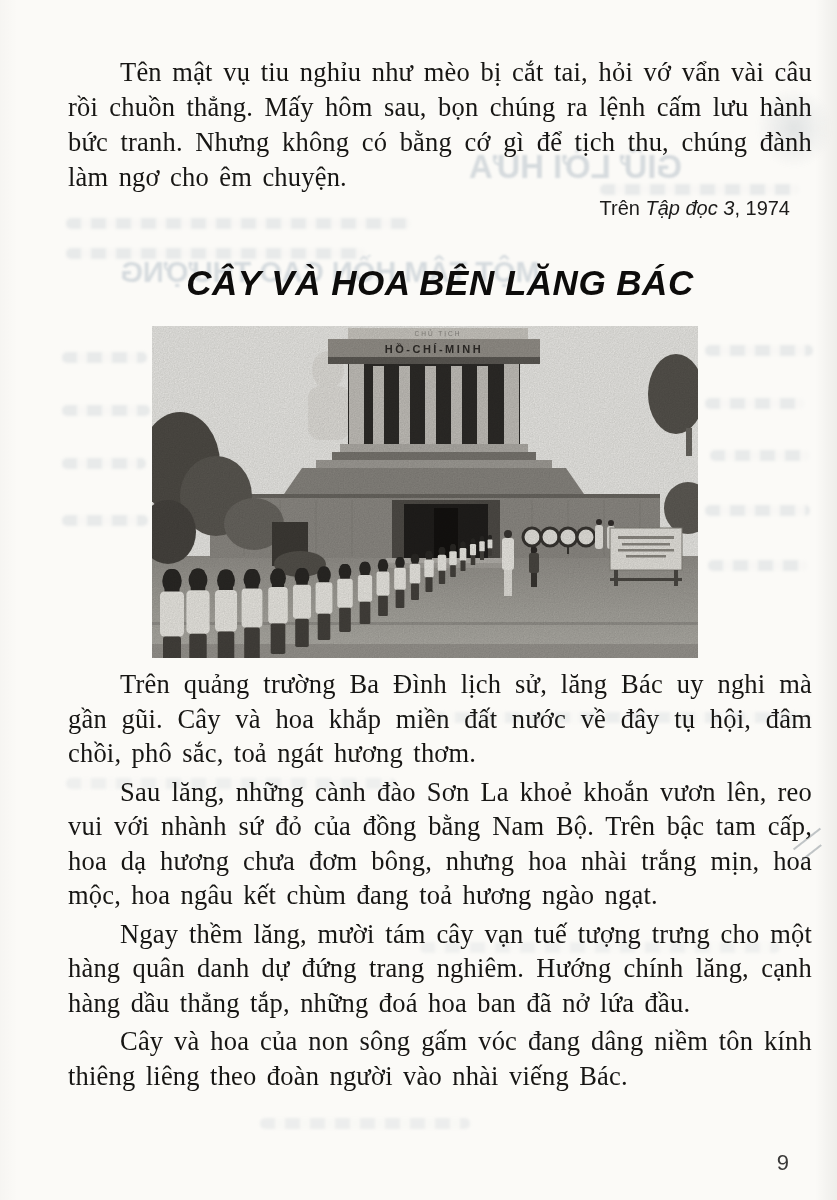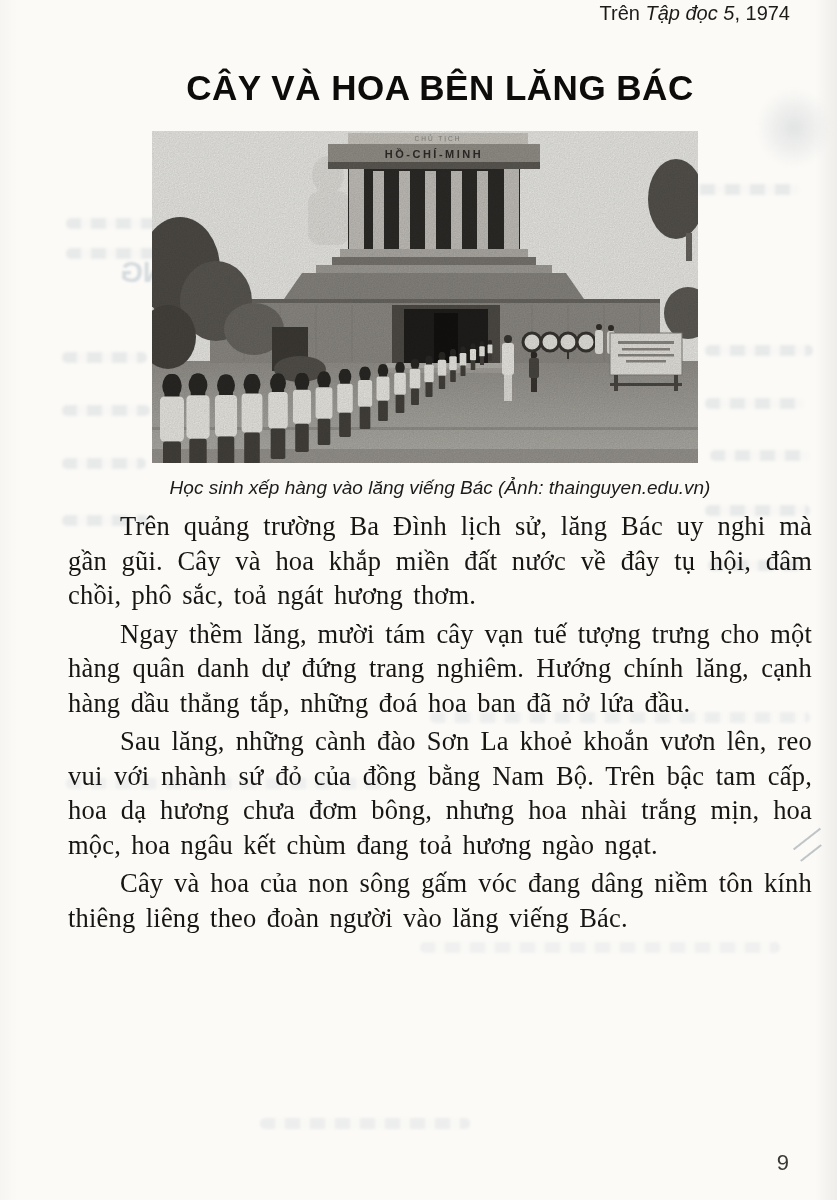--- a/index.html
+++ b/index.html
@@ -58,21 +58,21 @@
     font-family:"Liberation Sans", sans-serif;
     font-size:20px;line-height:26px;
     text-align:right;padding-right:22px;
     color:#1c1b1a;
   }
   .attr .ital{font-style:italic;}
   .headline{
     margin-top:42px;
     font-family:"Liberation Sans", sans-serif;
     font-weight:bold;font-size:35px;line-height:40px;
-    letter-spacing:.5px;text-align:center;color:#0d0c0b;
+    letter-spacing:.5px;text-align:center;color:#0d0c0b;font-style:italic;
   }
   .photo-wrap{margin-left:152px;margin-top:12px;width:444px;height:332px;position:relative;}
   .caption{
     margin-top:13px;
     font-family:"Liberation Sans", sans-serif;
     font-style:italic;font-size:19px;line-height:24px;
     text-align:center;color:#1c1b1a;
   }
   .bodytext{margin-top:9px;}
   .bodytext p{
@@ -113,22 +113,23 @@
   <div class="smudge" style="left:66px;top:778px;width:330px;opacity:.35;"></div>
   <div class="smudge" style="left:420px;top:942px;width:360px;opacity:.32;"></div>
   <div class="smudge" style="left:260px;top:1118px;width:210px;opacity:.4;"></div>
 
   <div class="scratch" style="left:790px;top:838px;"></div>
   <div class="scratch" style="left:798px;top:852px;width:26px;"></div>
 
   <div class="content">
     <div class="column">
 
-
-      <div class="attr"><span>Trên </span><span class="ital">Tập đọc 5</span><span>, 1974</span></div>
+      <div class="excerpt">Tên mật vụ tiu nghỉu như mèo bị cắt tai, hỏi vớ vẩn vài câu rồi chuồn thẳng. Mấy hôm sau, bọn chúng ra lệnh cấm lưu hành bức tranh. Nhưng không có bằng cớ gì để tịch thu, chúng đành làm ngơ cho êm chuyện.</div>
+
+      <div class="attr"><span>Trên </span><span class="ital">Tập đọc 3</span><span>, 1974</span></div>
 
       <h1 class="headline">CÂY VÀ HOA BÊN LĂNG BÁC</h1>
     </div>
 
     <div class="photo-wrap">
       <svg width="546" height="332" viewBox="0 0 546 332" xmlns="http://www.w3.org/2000/svg">
         <defs>
           <linearGradient id="plaza" x1="0" y1="0" x2="0" y2="1">
             <stop offset="0" stop-color="#96938d"></stop>
             <stop offset="0.55" stop-color="#a9a7a0"></stop>
@@ -274,26 +275,25 @@
           <use href="#kid" transform="translate(321,239) scale(0.38)"></use>
           <use href="#kid" transform="translate(330,234) scale(0.34)"></use>
           <use href="#kid" transform="translate(338,230) scale(0.30)"></use>
         </g>
 
         <rect width="546" height="332" filter="url(#grainF)" opacity="0.16"></rect>
       </svg>
     </div>
 
     <div class="column">
-      <div class="caption">Học sinh xếp hàng vào lăng viếng Bác (Ảnh: thainguyen.edu.vn)</div>
 
       <div class="bodytext">
         <p>Trên quảng trường Ba Đình lịch sử, lăng Bác uy nghi mà gần gũi. Cây và hoa khắp miền đất nước về đây tụ hội, đâm chồi, phô sắc, toả ngát hương thơm.</p>
+        <p>Sau lăng, những cành đào Sơn La khoẻ khoắn vươn lên, reo vui với nhành sứ đỏ của đồng bằng Nam Bộ. Trên bậc tam cấp, hoa dạ hương chưa đơm bông, nhưng hoa nhài trắng mịn, hoa mộc, hoa ngâu kết chùm đang toả hương ngào ngạt.</p>
         <p>Ngay thềm lăng, mười tám cây vạn tuế tượng trưng cho một hàng quân danh dự đứng trang nghiêm. Hướng chính lăng, cạnh hàng dầu thẳng tắp, những đoá hoa ban đã nở lứa đầu.</p>
-        <p>Sau lăng, những cành đào Sơn La khoẻ khoắn vươn lên, reo vui với nhành sứ đỏ của đồng bằng Nam Bộ. Trên bậc tam cấp, hoa dạ hương chưa đơm bông, nhưng hoa nhài trắng mịn, hoa mộc, hoa ngâu kết chùm đang toả hương ngào ngạt.</p>
-        <p>Cây và hoa của non sông gấm vóc đang dâng niềm tôn kính thiêng liêng theo đoàn người vào lăng viếng Bác.</p>
+        <p>Cây và hoa của non sông gấm vóc đang dâng niềm tôn kính thiêng liêng theo đoàn người vào nhài viếng Bác.</p>
       </div>
 
     </div>
   </div>
 
   <div class="page-num">9</div>
 </div>
 
 </body></html>

